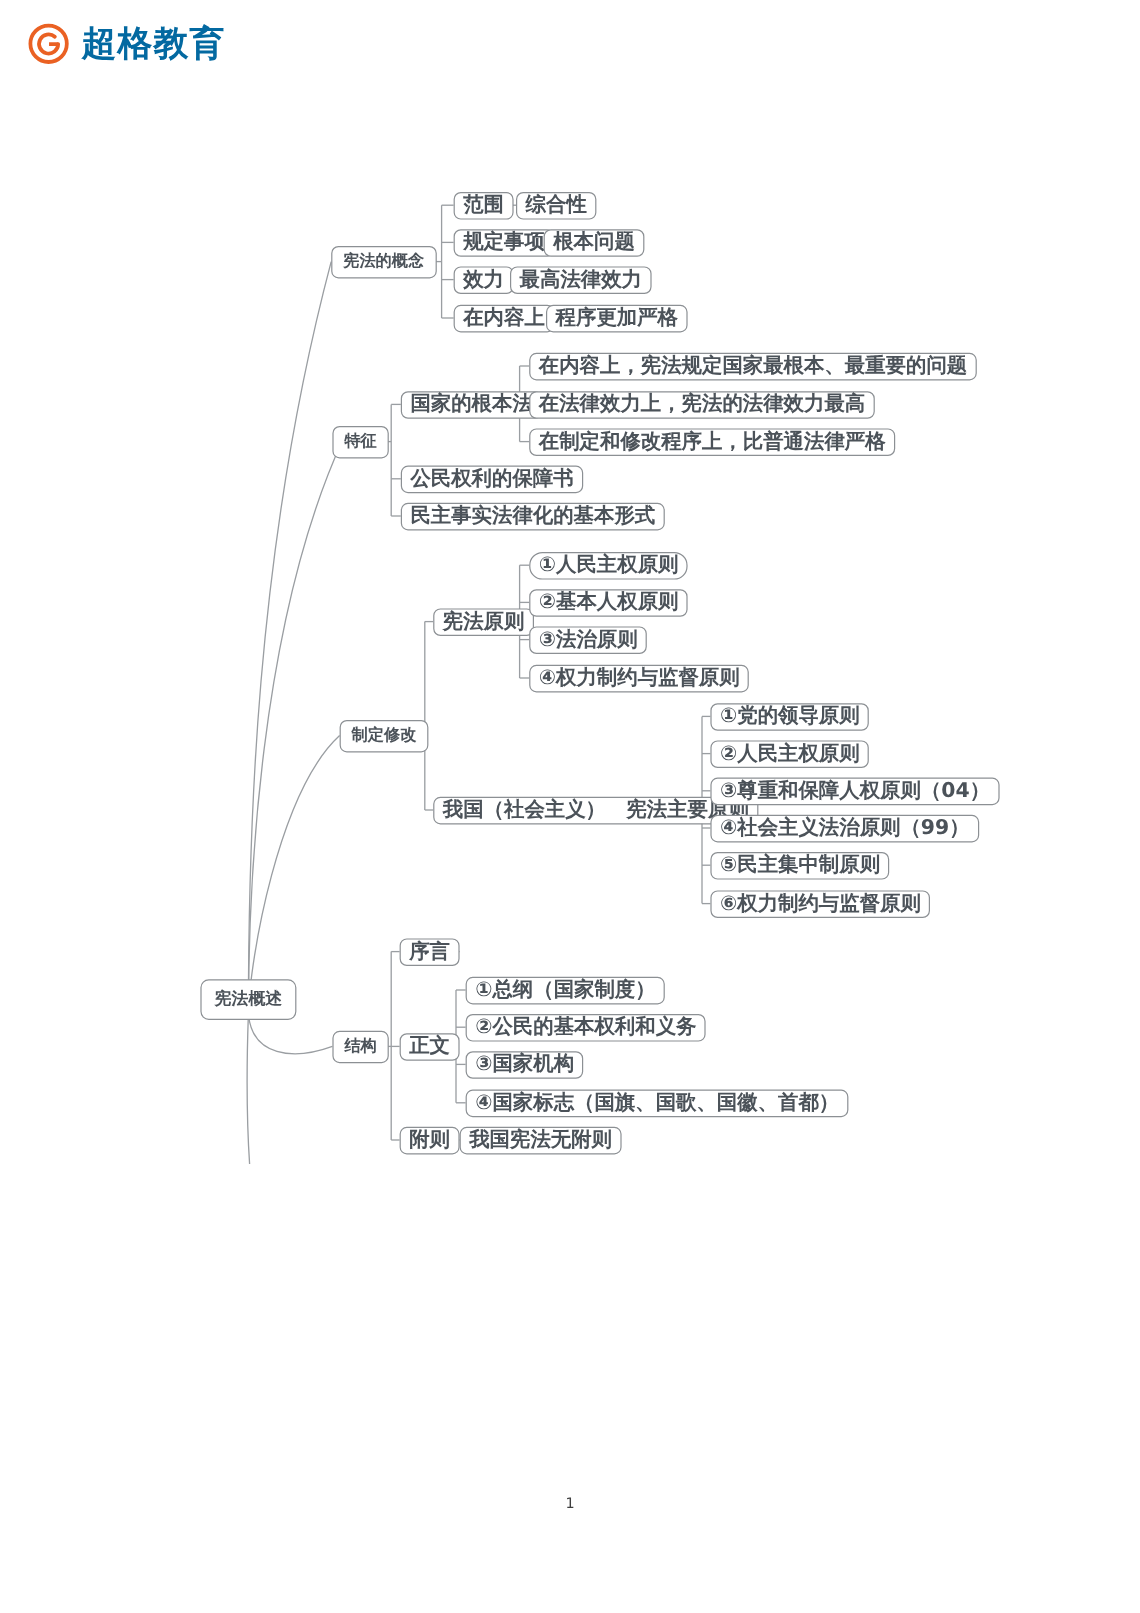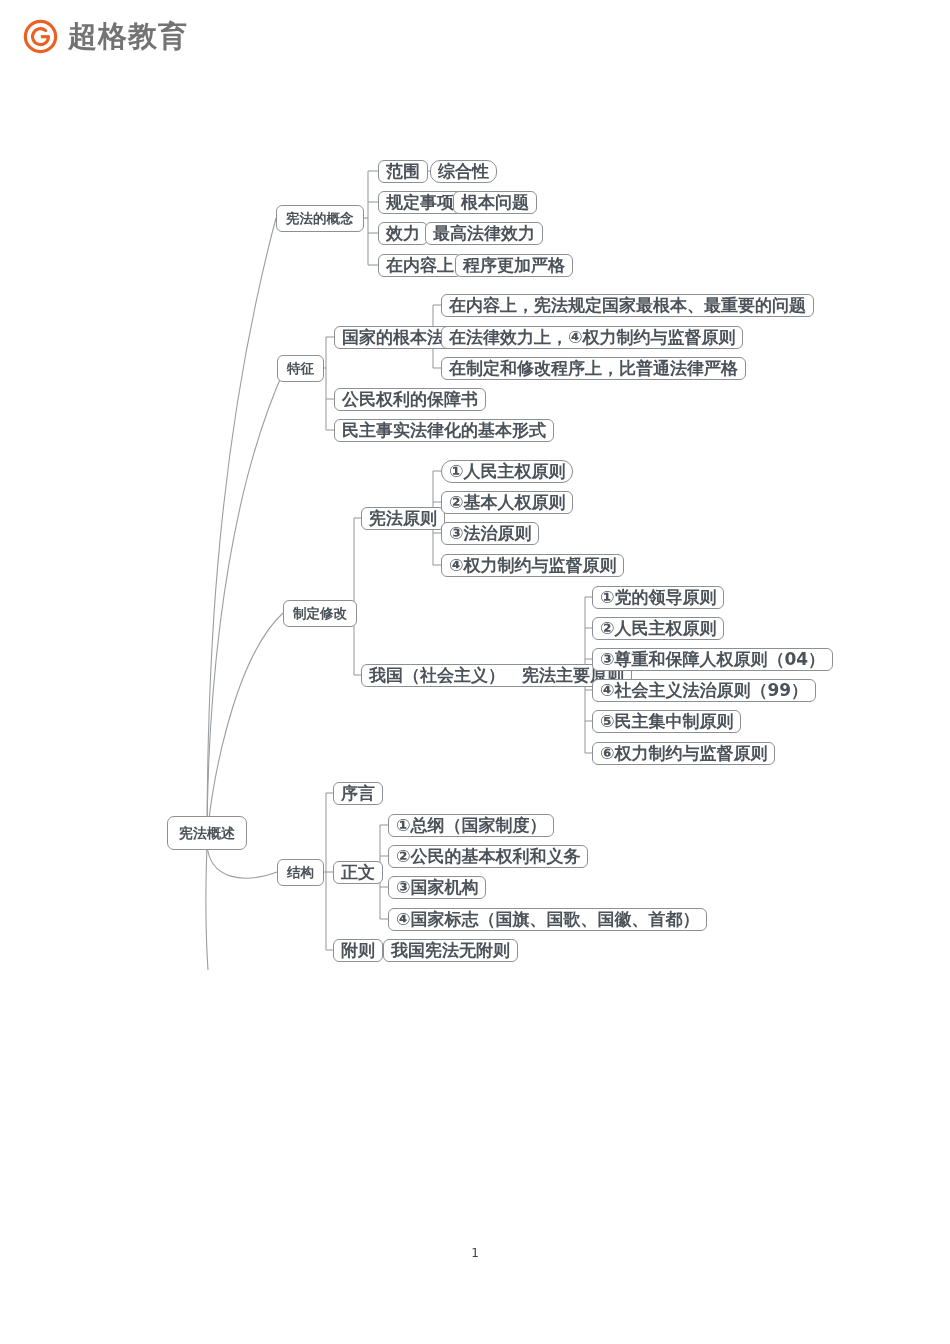--- a/index.html
+++ b/index.html
@@ -7,21 +7,21 @@
     width:950px;height:1344px;background:#ffffff;
     font-family:"DejaVu Sans","Liberation Sans",sans-serif;
     position:relative;overflow:hidden;
   }
   #page{position:absolute;inset:0;}
 
   
   .logo-wrap{position:absolute;left:22px;top:18px;display:flex;align-items:center;gap:9px;}
   .logo-mark{width:37px;height:37px;flex:0 0 37px;}
   .logo-text{
-    font-size:29px;font-weight:700;color:#737373;letter-spacing:1px;
+    font-size:29px;font-weight:700;color:#0369a1;letter-spacing:1px;
     font-family:"DejaVu Sans","Liberation Sans",sans-serif;line-height:1;
   }
 
   
   #map{position:absolute;left:0;top:0;width:950px;height:1010px;}
   #links{position:absolute;left:0;top:0;width:950px;height:1010px;}
   .node{
     position:absolute;box-sizing:border-box;
     background:#ffffff;border:1.4px solid #8c9094;border-radius:6px;
     color:#4b5259;font-weight:700;
@@ -129,36 +129,36 @@
 
         <path d="M372,950 L383,950"></path>
       </g>
     </svg>
 
     <div class="node root" style="left:167px;top:816px;">宪法概述</div>
 
     <div class="node lvl1" style="left:276px;top:205px;text-align:center;">宪法的概念</div>
 
     <div class="node" style="left:378px;top:160px;">范围</div>
-    <div class="node" style="left:430px;top:160px;border-radius:10px;">综合性</div>
+    <div class="node" style="left:430px;top:160px;">综合性</div>
 
     <div class="node" style="left:378px;top:191px;">规定事项</div>
     <div class="node" style="left:453px;top:191px;">根本问题</div>
 
     <div class="node" style="left:378px;top:222px;">效力</div>
     <div class="node" style="left:425px;top:222px;">最高法律效力</div>
 
     <div class="node" style="left:378px;top:254px;">在内容上</div>
     <div class="node" style="left:455px;top:254px;text-align:center;">程序更加严格</div>
 
     <div class="node lvl1" style="left:277px;top:355px;">特征</div>
 
     <div class="node" style="left:334px;top:326px;">国家的根本法</div>
     <div class="node" style="left:441px;top:294px;">在内容上，宪法规定国家最根本、最重要的问题</div>
-    <div class="node" style="left:441px;top:326px;">在法律效力上，④权力制约与监督原则</div>
+    <div class="node" style="left:441px;top:326px;">在法律效力上，宪法的法律效力最高</div>
     <div class="node" style="left:441px;top:357px;">在制定和修改程序上，比普通法律严格</div>
 
     <div class="node" style="left:334px;top:388px;">公民权利的保障书</div>
     <div class="node" style="left:334px;top:419px;">民主事实法律化的基本形式</div>
 
     <div class="node lvl1" style="left:283px;top:600px;">制定修改</div>
 
     <div class="node" style="left:361px;top:507px;">宪法原则</div>
     <div class="node" style="left:441px;top:460px;border-radius:11px;">①人民主权原则</div>
     <div class="node" style="left:441px;top:491px;">②基本人权原则</div>

